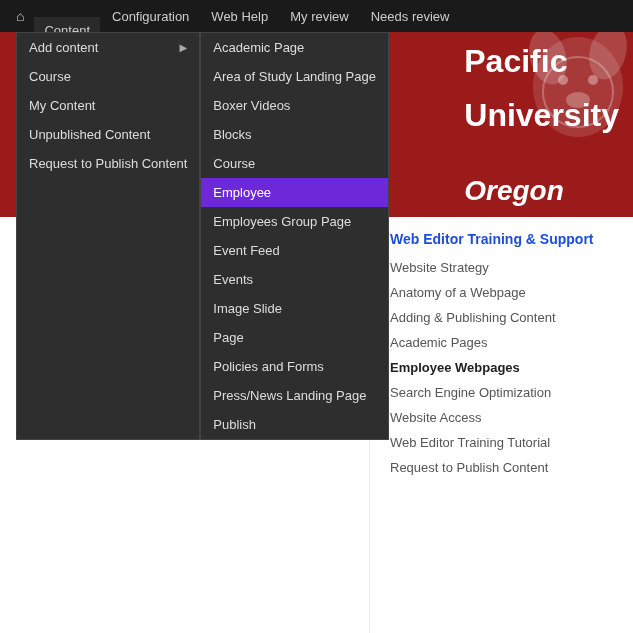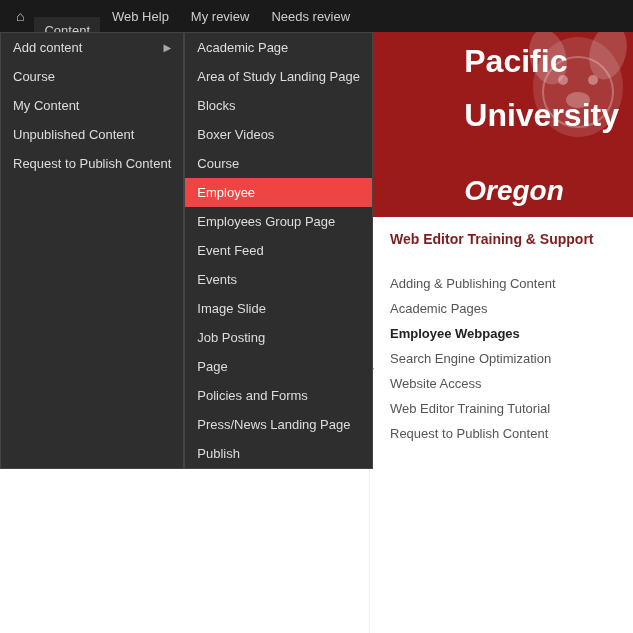--- a/index.html
+++ b/index.html
@@ -32,41 +32,41 @@
     }
     .top-nav .nav-item.open {
       background: #2a2a2a;
       margin-top: 28px;
     }
 
     
     .dropdown-container {
       position: absolute;
       top: 32px;
-      left: 0;
+      left: 16px;
       display: flex;
       z-index: 200;
     }
     .dropdown-col {
       background: #2e2e2e;
       min-width: 160px;
       border: 1px solid #444;
     }
     .dropdown-col .dropdown-item {
       padding: 7px 12px;
       color: #ddd;
       cursor: pointer;
       font-size: 13px;
       display: flex;
       align-items: center;
       justify-content: space-between;
       white-space: nowrap;
     }
     .dropdown-col .dropdown-item.highlighted {
-      background: #ef4444;
+      background: #6d28d9;
       color: #fff;
     }
     .dropdown-col .dropdown-item .arrow {
       font-size: 10px;
       color: #aaa;
     }
 
     
     .header-area {
       background: #9b1b1b;
@@ -123,23 +123,23 @@
     }
 
     .right-panel {
       flex: 1;
       padding: 10px 20px;
       overflow-y: auto;
     }
     .right-panel .sidebar-title {
       font-size: 14px;
       font-weight: bold;
-      color: #7f1d1d;
+      color: #1d4ed8;
       padding: 4px 0;
-      margin-bottom: 20px;
+      margin-bottom: 4px;
     }
     .right-panel .sidebar-link {
       font-size: 13px;
       color: #555;
       padding: 5px 0;
       display: block;
       cursor: pointer;
     }
     .right-panel .sidebar-link.bold {
       font-weight: bold;
@@ -152,20 +152,21 @@
       color: #666;
       font-size: 16px;
     }
   </style>
 </head>
 <body>
 
 <div class="top-nav">
   <span class="nav-home">⌂</span>
   <span class="nav-item open">Content</span>
+  <span class="nav-item">Configuration</span>
   <span class="nav-item">Web Help</span>
   <span class="nav-item">My review</span>
   <span class="nav-item">Needs review</span>
 </div>
 
 <div class="dropdown-container">
 
   <div class="dropdown-col">
     <div class="dropdown-item">
       <span>Add content</span>
@@ -186,45 +187,42 @@
   </div>
 
   <div class="dropdown-col">
     <div class="dropdown-item">
       <span>Academic Page</span>
     </div>
     <div class="dropdown-item">
       <span>Area of Study Landing Page</span>
     </div>
     <div class="dropdown-item">
+      <span>Boxer Videos</span>
+    </div>
+    <div class="dropdown-item">
       <span>Blocks</span>
-    </div>
-    <div class="dropdown-item">
-      <span>Boxer Videos</span>
     </div>
     <div class="dropdown-item">
       <span>Course</span>
     </div>
     <div class="dropdown-item highlighted">
       <span>Employee</span>
     </div>
     <div class="dropdown-item">
       <span>Employees Group Page</span>
     </div>
     <div class="dropdown-item">
       <span>Event Feed</span>
     </div>
     <div class="dropdown-item">
       <span>Events</span>
     </div>
     <div class="dropdown-item">
       <span>Image Slide</span>
-    </div>
-    <div class="dropdown-item">
-      <span>Job Posting</span>
     </div>
     <div class="dropdown-item">
       <span>Page</span>
     </div>
     <div class="dropdown-item">
       <span>Policies and Forms</span>
     </div>
     <div class="dropdown-item">
       <span>Press/News Landing Page</span>
     </div>
@@ -258,20 +256,22 @@
 </div>
 
 <div class="main-content">
   <div class="left-panel">
     <div class="breadcrumb">Content » Add Content » Employee</div>
   </div>
   <span class="plus-icon">+</span>
   <div class="right-panel">
     <div class="sidebar-title">Web Editor Training &amp; Support</div>
     <div id="sidebar-links">
+        <a class="sidebar-link">Website Strategy</a>
+        <a class="sidebar-link">Anatomy of a Webpage</a>
         <a class="sidebar-link">Adding &amp; Publishing Content</a>
         <a class="sidebar-link">Academic Pages</a>
         <a class="sidebar-link bold">Employee Webpages</a>
         <a class="sidebar-link">Search Engine Optimization</a>
         <a class="sidebar-link">Website Access</a>
         <a class="sidebar-link">Web Editor Training Tutorial</a>
         <a class="sidebar-link">Request to Publish Content</a>
       </div>
   </div>
 </div>

